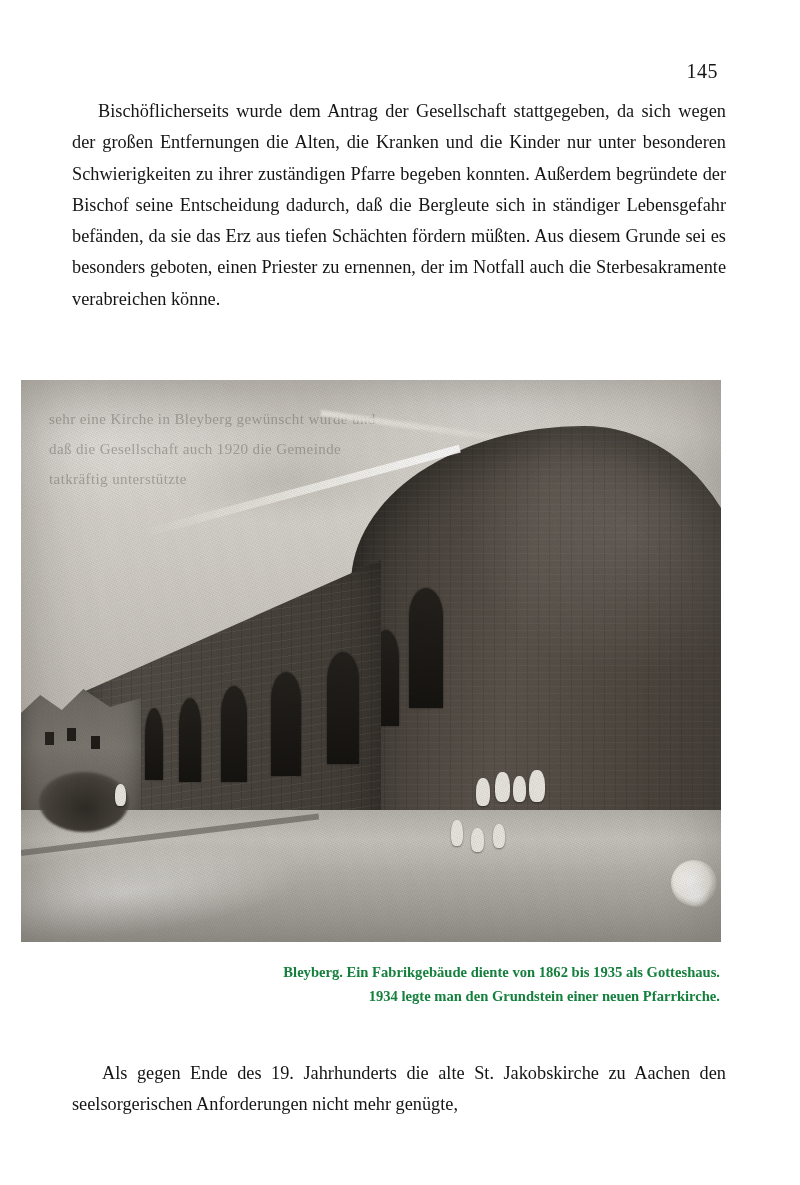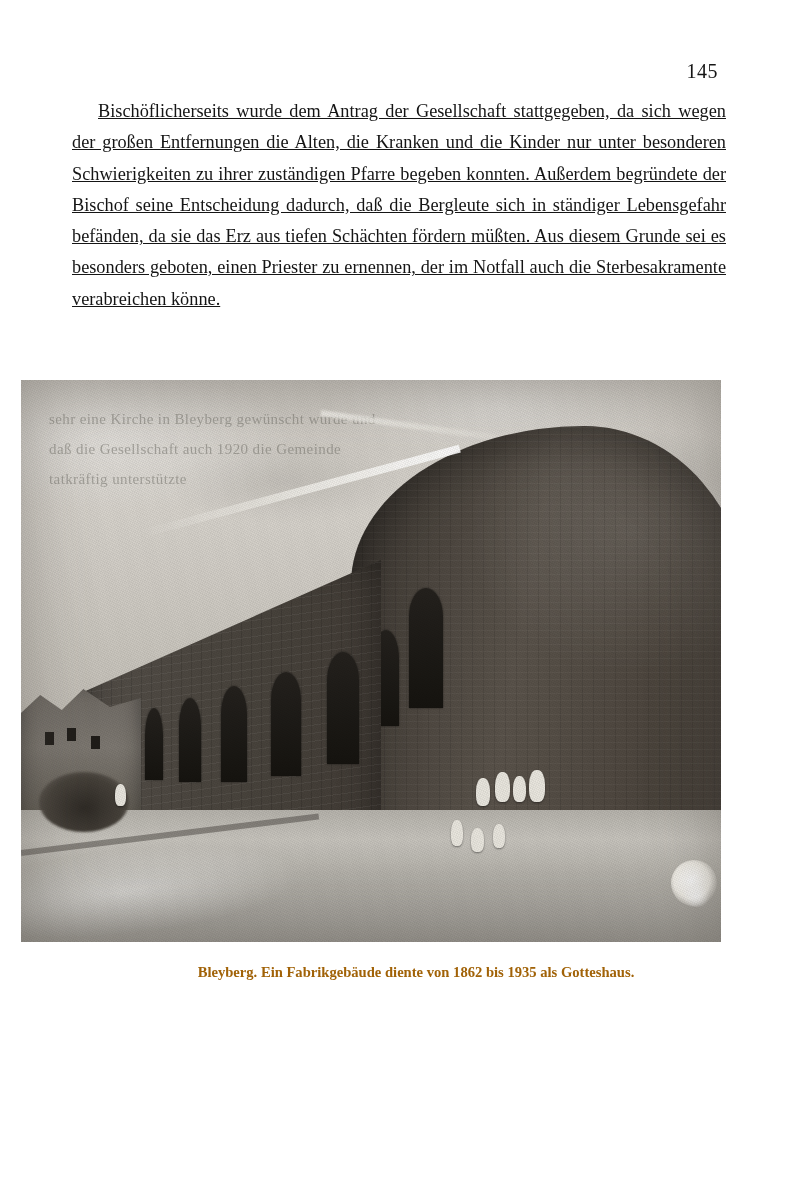--- a/index.html
+++ b/index.html
@@ -26,21 +26,20 @@
   }
   .body-top {
     position: absolute;
     left: 72px;
     top: 96px;
     width: 654px;
     font-size: 18.3px;
     line-height: 31.3px;
     text-align: justify;
     text-justify: inter-word;
-    text-decoration: underline;
   }
   .body-top .indent {
     display: inline-block;
     width: 26px;
   }
   .body-bottom {
     position: absolute;
     left: 72px;
     top: 1058px;
     width: 654px;
@@ -267,28 +266,28 @@
     mix-blend-mode: multiply;
   }
   .vignette {
     position: absolute;
     inset: 0;
     pointer-events: none;
     box-shadow: inset 0 0 70px rgba(90,86,80,0.45);
   }
   .caption {
     position: absolute;
-    left: 88px;
+    left: 64px;
     top: 960px;
     width: 656px;
-    text-align: center;
+    text-align: right;
     font-size: 14.6px;
     font-weight: bold;
     line-height: 24px;
-    color: #a16207;
+    color: #15803d;
   }
 </style>
 </head>
 <body>
 
 <div class="page">
 
   <div class="page-number">145</div>
 
   <div class="body-top"><span class="indent"></span><span>Bischöflicherseits wurde dem Antrag der Gesellschaft stattgegeben, da sich wegen der großen Entfernungen die Alten, die Kranken und die Kinder nur unter besonderen Schwierigkeiten zu ihrer zuständigen Pfarre begeben konnten. Außerdem begründete der Bischof seine Entscheidung dadurch, daß die Bergleute sich in ständiger Lebensgefahr befänden, da sie das Erz aus tiefen Schächten fördern müßten. Aus diesem Grunde sei es besonders geboten, einen Priester zu ernennen, der im Notfall auch die Sterbesakramente verabreichen könne.</span></div>
@@ -342,16 +341,18 @@
 
     <div class="flare"></div>
     <div class="flare2"></div>
 
     <div class="grain"></div>
     <div class="vignette"></div>
   </div>
 
   <div class="caption">
     <div>Bleyberg. Ein Fabrikgebäude diente von 1862 bis 1935 als Gotteshaus.</div>
+    <div>1934 legte man den Grundstein einer neuen Pfarrkirche.</div>
   </div>
 
+  <div class="body-bottom"><span class="indent"></span><span>Als gegen Ende des 19. Jahrhunderts die alte St. Jakobskirche zu Aachen den seelsorgerischen Anforderungen nicht mehr genügte,</span></div>
 
 </div>
 
 </body></html>

